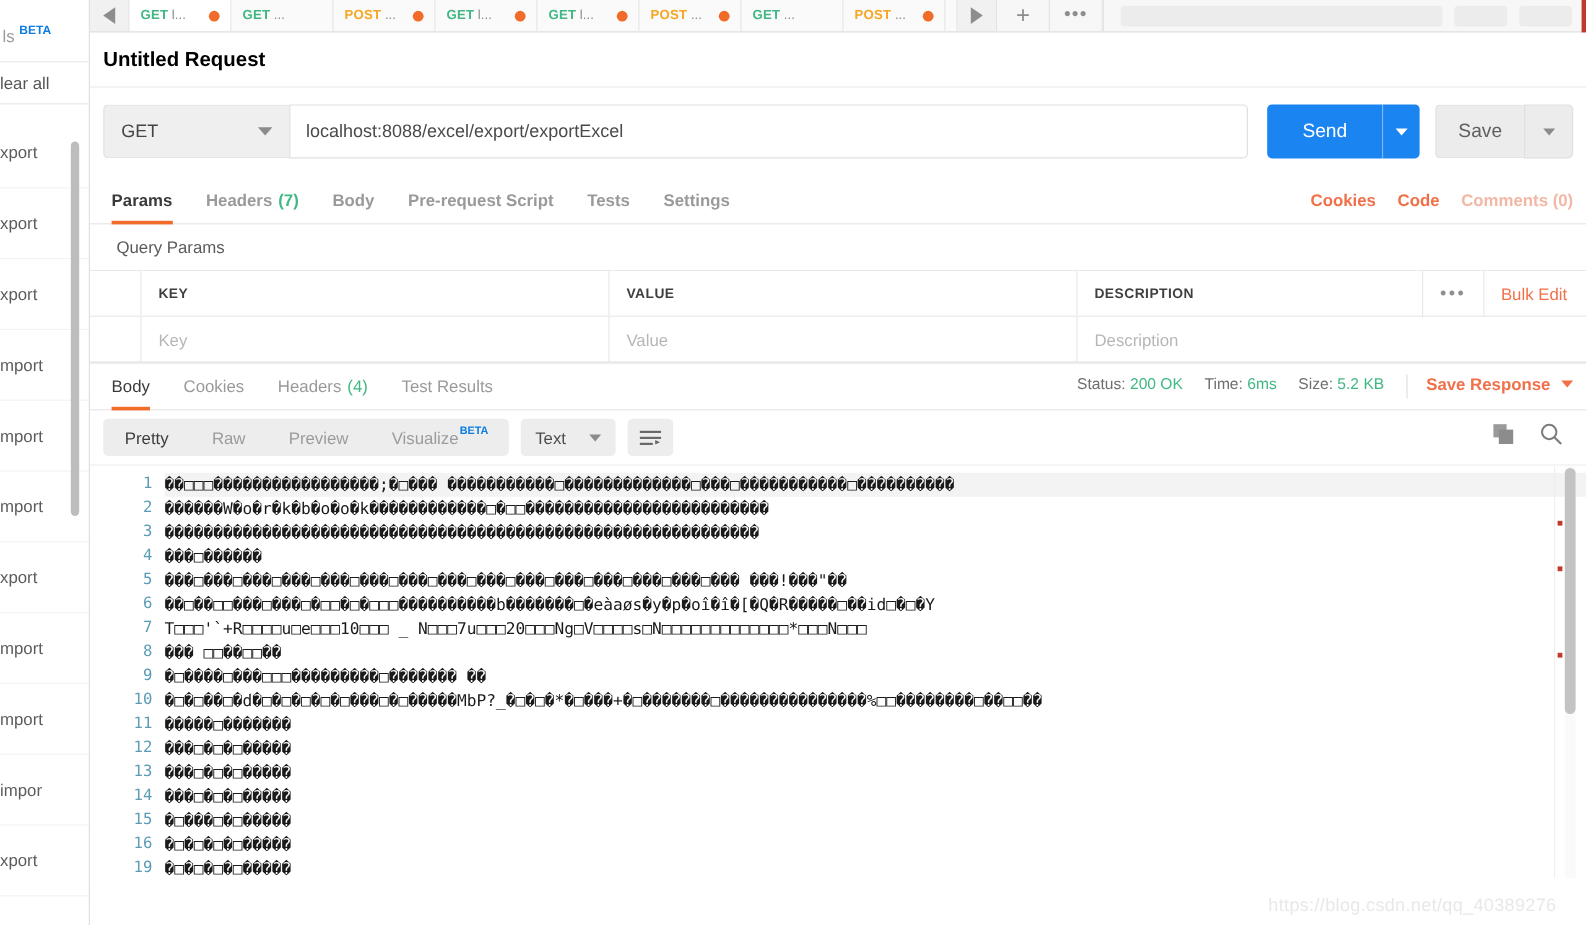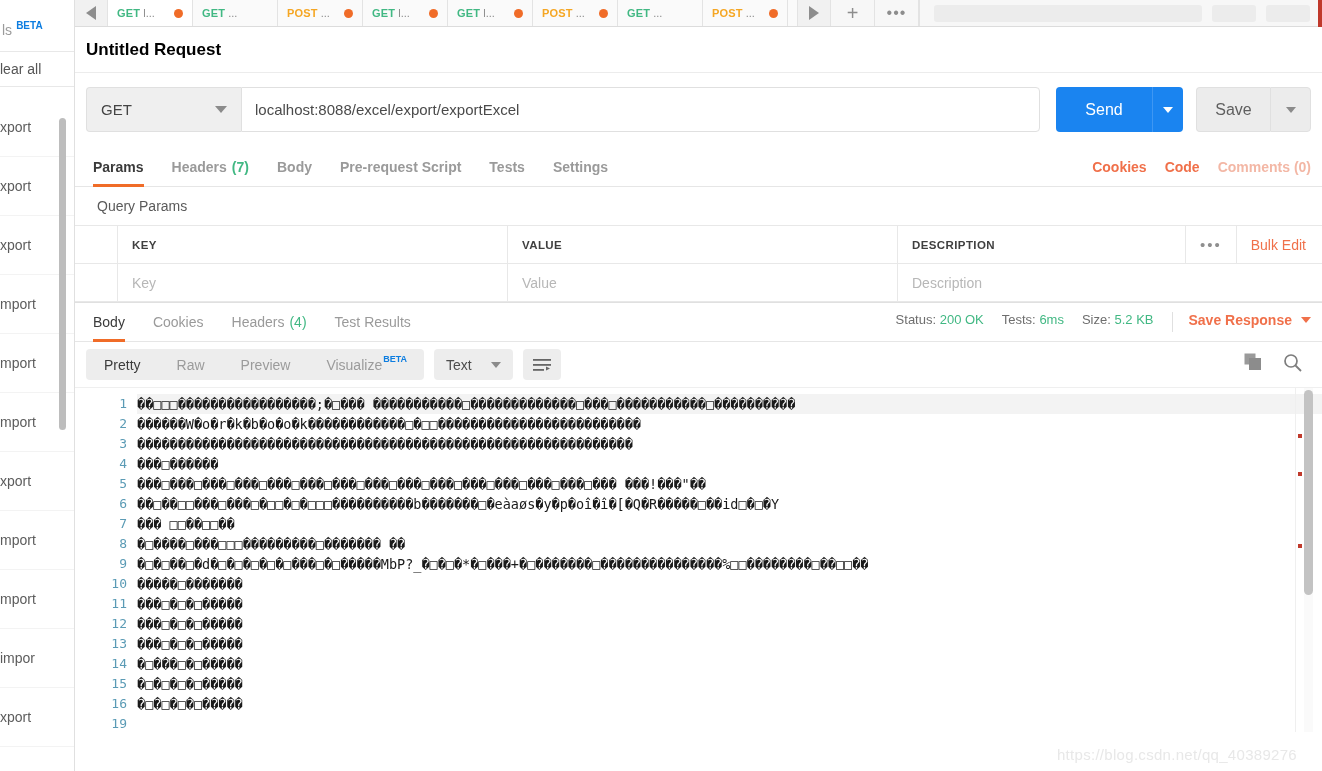--- a/index.html
+++ b/index.html
@@ -415,21 +415,21 @@
       <div class="rtab">
         <span>Test Results</span>
       </div>
 
       <div class="meta">
         <span class="grp">
           <span>Status:</span>
           <span class="gval">200 OK</span>
         </span>
         <span class="grp">
-          <span>Tests:</span>
+          <span>Time:</span>
           <span class="gval">6ms</span>
         </span>
         <span class="grp">
           <span>Size:</span>
           <span class="gval">5.2 KB</span>
         </span>
         <span class="divider"></span>
         <span class="savresp">
           <span>Save Response</span>
           <span class="caret-o"></span>
@@ -496,20 +496,21 @@
           <div>16</div>
           <div>19</div>
         </div>
         <div class="lines">
           <div class="hl">��□□□�����������������;�□���    �����������□�������������□���□�����������□����������</div>
           <div>������W�o�r�k�b�o�o�k������������□�□□�������������������������</div>
           <div>�������������������������������������������������������������</div>
           <div>���□������</div>
           <div>���□���□���□���□���□���□���□���□���□���□���□���□���□���□���  ���!���"��</div>
           <div>��□��□□���□���□�□□�□�□□□����������b�������□�eàaøs�y�p�oî�î�[�Q�R�����□��id□�□�Y</div>
+          <div>T□□□'`+R□□□□u□e□□□10□□□ _    N□□□7u□□□20□□□Ng□V□□□□s□N□□□□□□□□□□□□□*□□□N□□□</div>
           <div>��� □□��□□��</div>
           <div>�□����□���□□□���������□������� ��</div>
           <div>�□�□��□�d�□�□�□�□�□���□�□�����MbP?_�□�□�*�□���+�□�������□���������������%□□��������□��□□��</div>
           <div>�����□�������</div>
           <div>���□�□�□�����</div>
           <div>���□�□�□�����</div>
           <div>���□�□�□�����</div>
           <div>�□���□�□�����</div>
           <div>�□�□�□�□�����</div>
           <div>�□�□�□�□�����</div>

